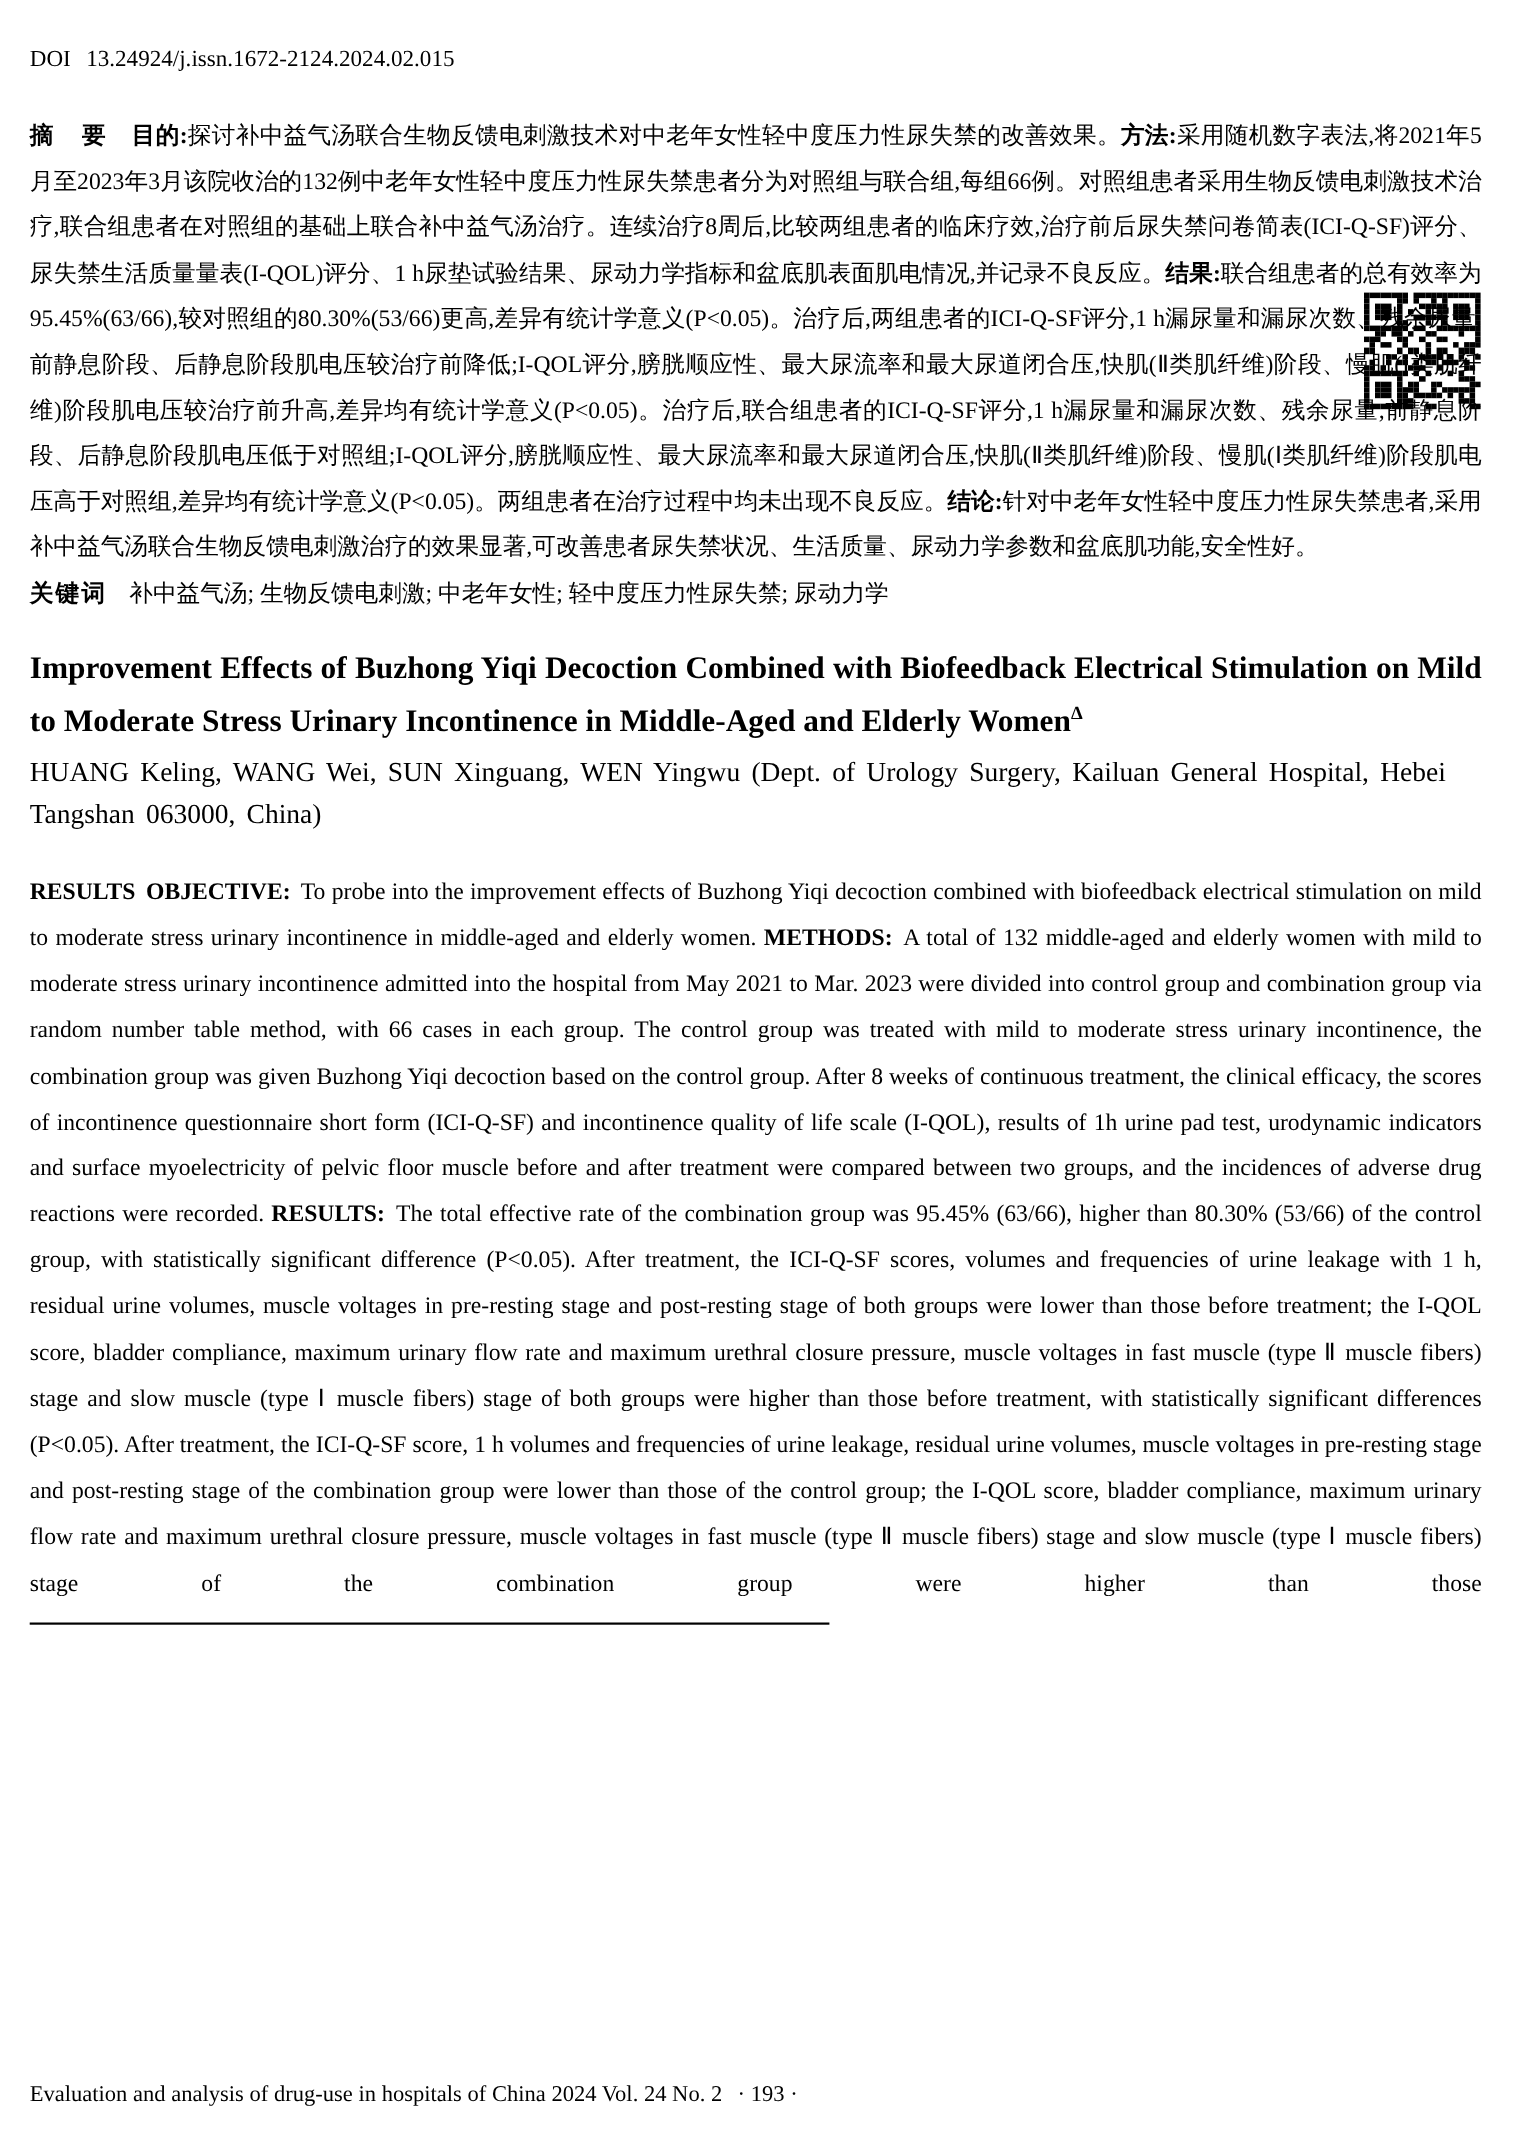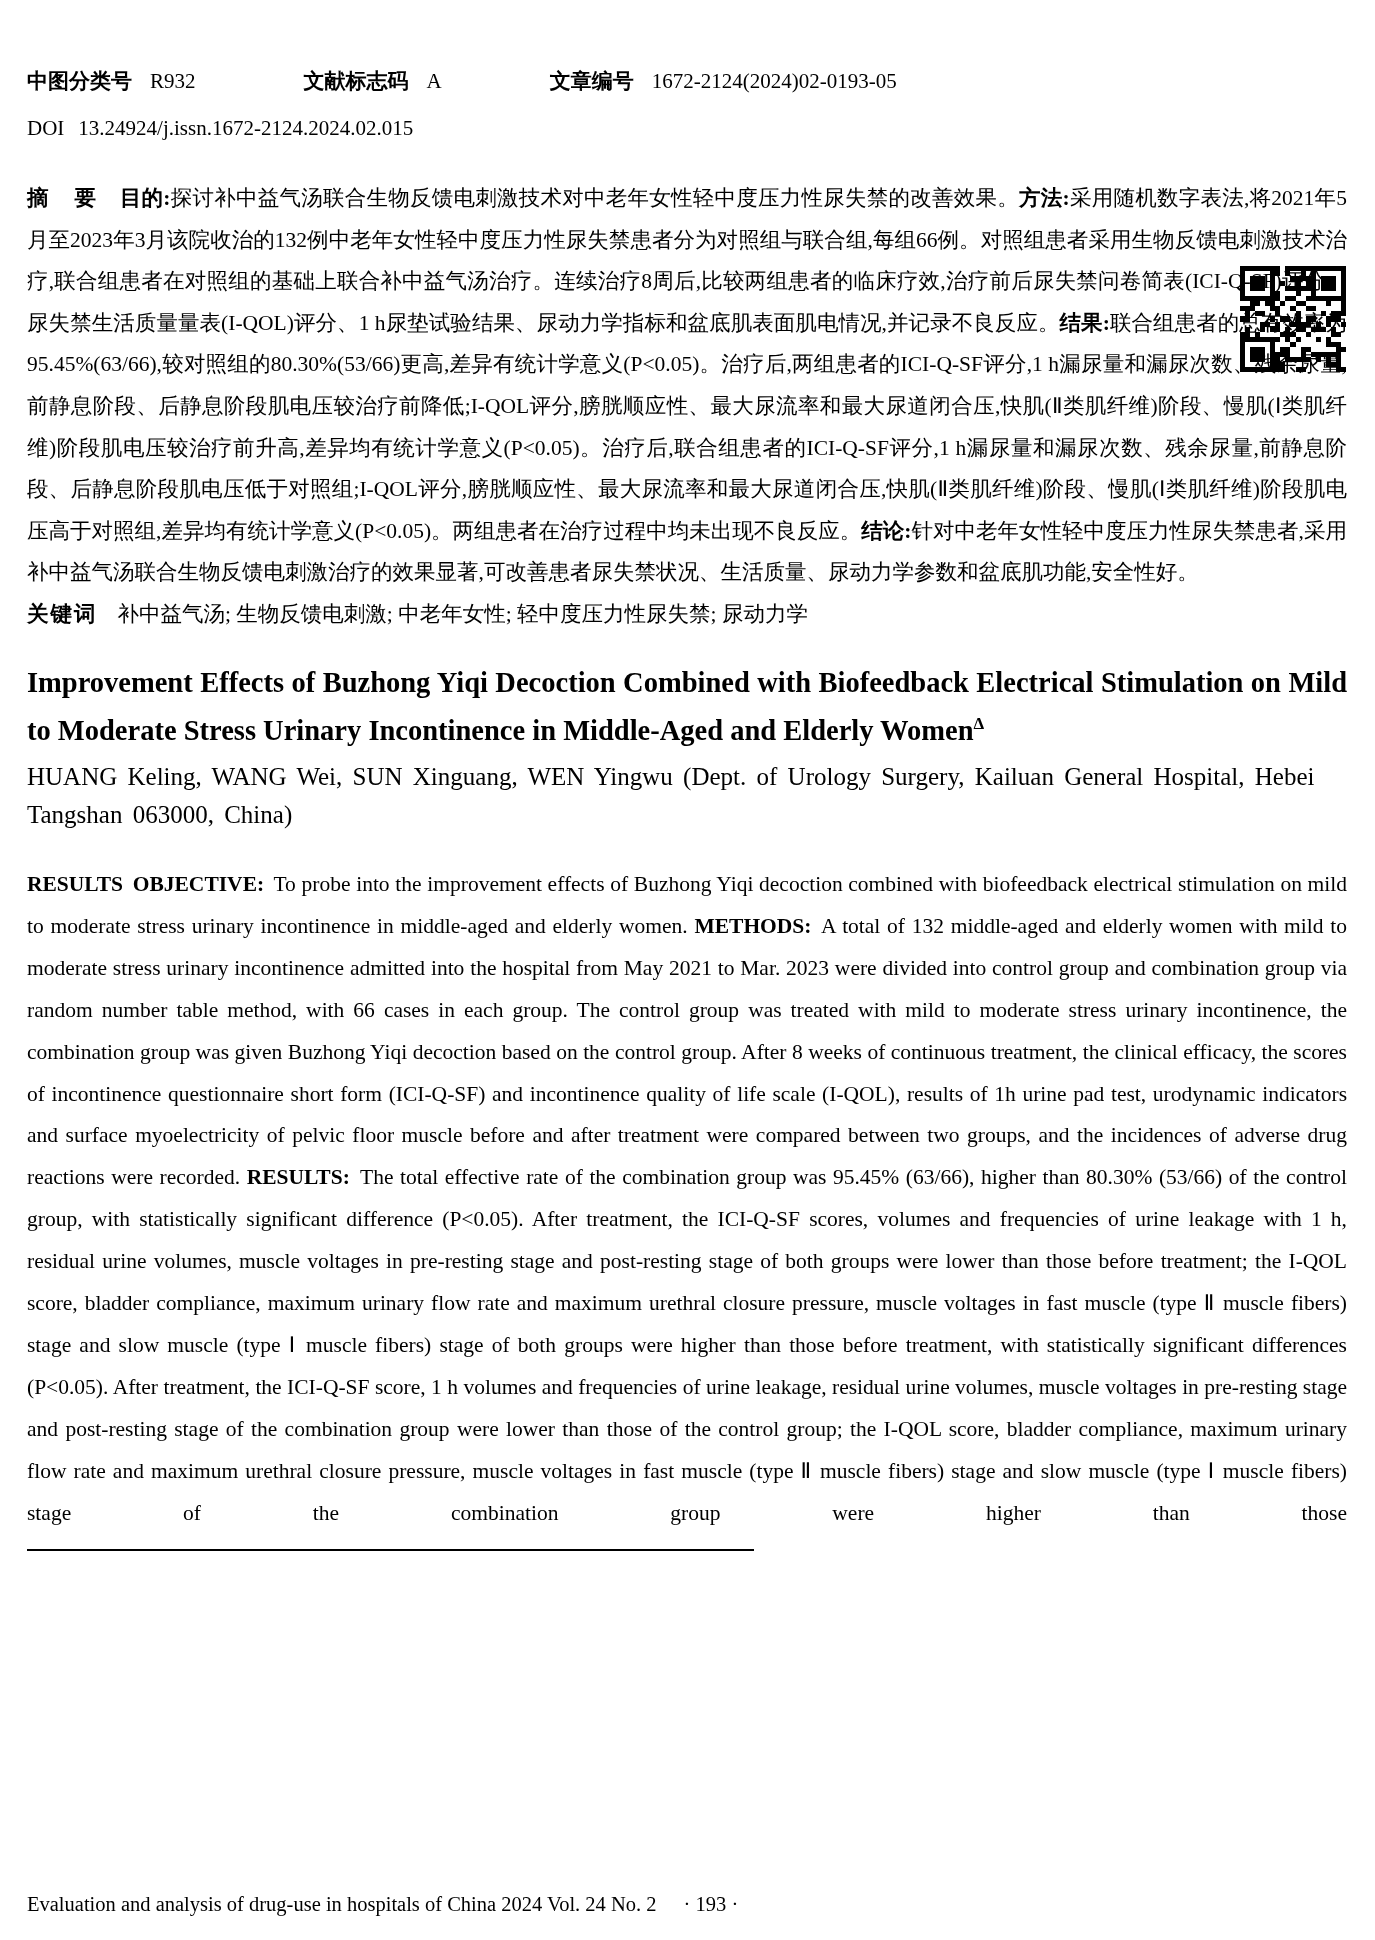--- a/index.html
+++ b/index.html
@@ -81,40 +81,29 @@
   
   .fn-rule { width:727px; border-top:2px solid #000; margin-top:14px; }
   .fn-block { margin-top:10px; font-size:20px; line-height:36px; padding-left:58px; }
 
   
   .footer {
     position:absolute; left:27px; right:28px; bottom:24px;
     display:flex; justify-content:space-between; align-items:baseline;
     font-size:20.5px;
   }
-  .footer-right { display:flex; gap:27px; align-items:baseline; }
+  .footer-right { display:flex; gap:14px; align-items:baseline; }
 </style>
 </head>
 <body>
 
 <div class="page">
 
 
 
-  <div class="meta-row">
-    <span class="meta-item">
-      <span class="label-hei">中图分类号</span><span class="meta-val">R932</span>
-    </span>
-    <span class="meta-item">
-      <span class="label-hei">文献标志码</span><span class="meta-val">A</span>
-    </span>
-    <span class="meta-item">
-      <span class="label-hei">文章编号</span><span class="meta-val">1672-2124(2024)02-0193-05</span>
-    </span>
-  </div>
 
   <div class="doi-row">
     <span>DOI</span><span class="meta-val">13.24924/j.issn.1672-2124.2024.02.015</span>
   </div>
 
   <div class="qr-box">
       <i style="grid-row:1;grid-column:1"></i>
       <i style="grid-row:1;grid-column:2"></i>
       <i style="grid-row:1;grid-column:3"></i>
       <i style="grid-row:1;grid-column:4"></i>

